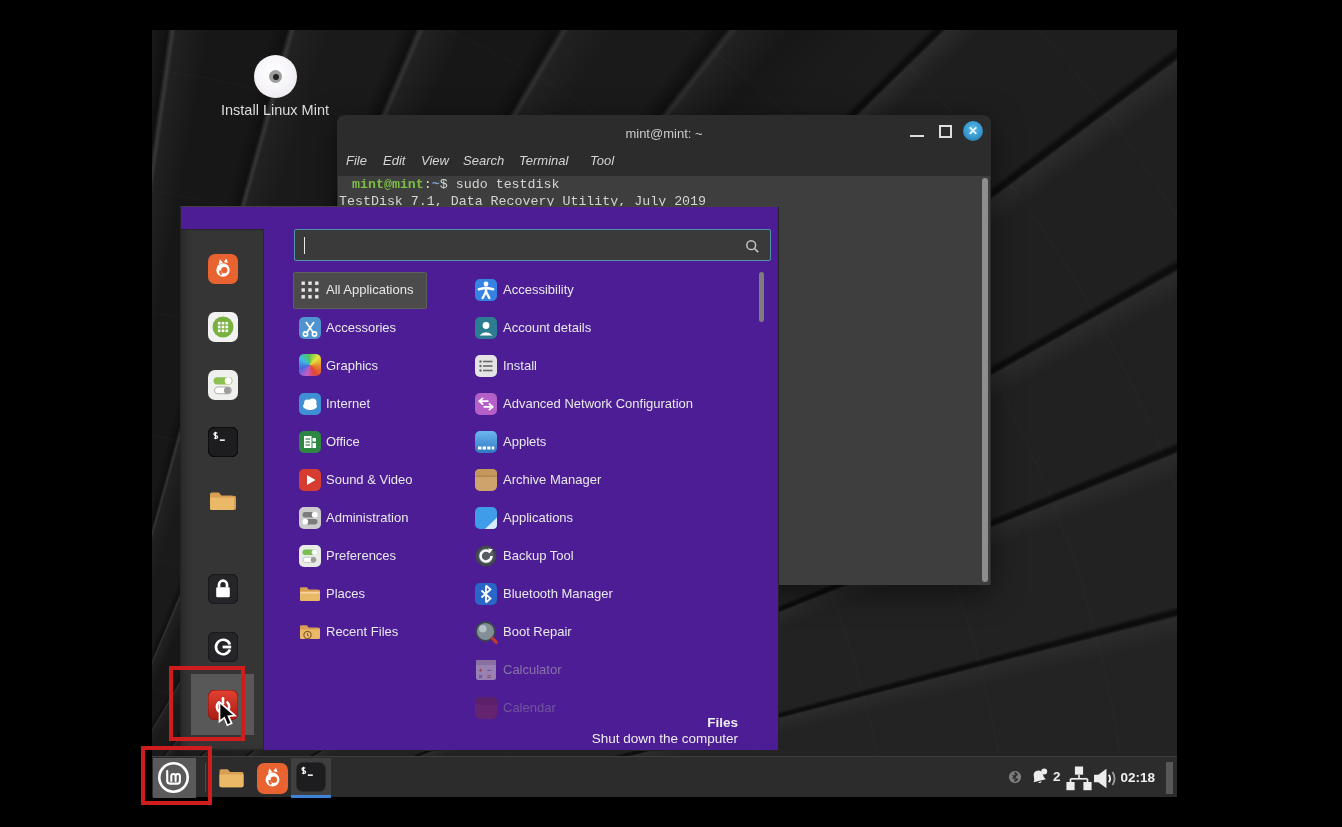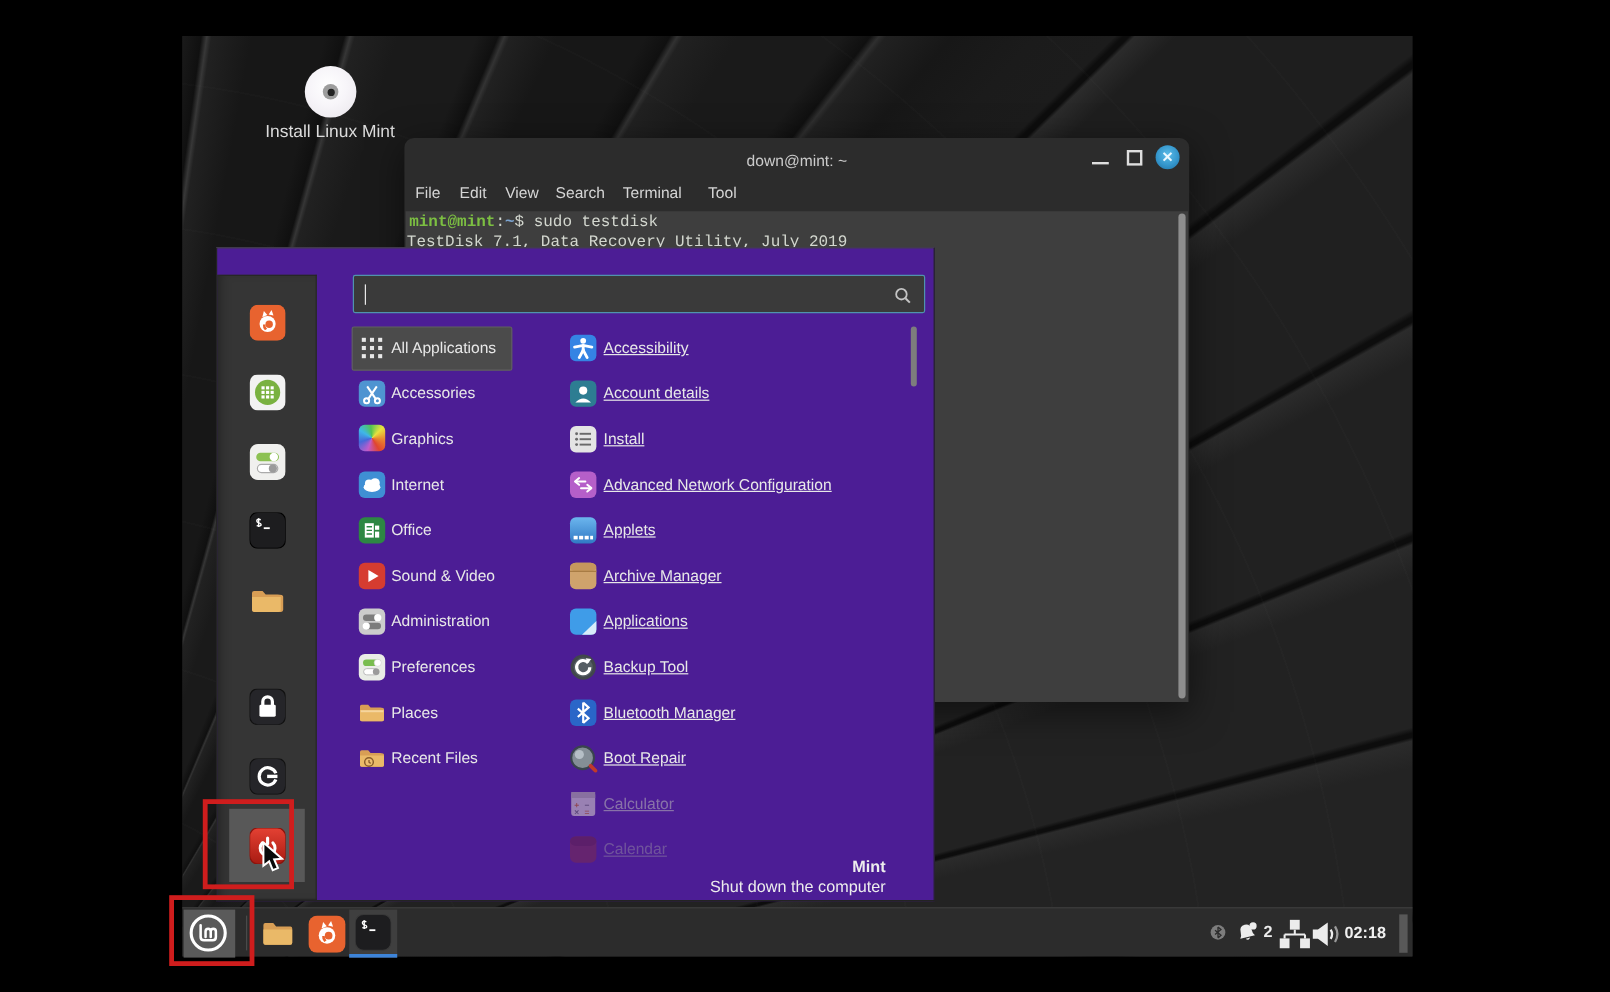--- a/index.html
+++ b/index.html
@@ -89,25 +89,25 @@
   #term { position:absolute; left:337px; top:115px; width:654px; height:470px;
     background:#2c2c2c; border-radius:8px 8px 0 0; box-shadow:0 8px 30px rgba(0,0,0,.5); }
   #term .title { position:absolute; left:0; top:0; width:100%; height:31px; text-align:center;
     color:#cbcbcb; font-size:13px; line-height:37px; }
   .btn-min { position:absolute; left:573px; top:20px; width:14px; height:2px; background:#dedede; }
   .btn-max { position:absolute; left:602px; top:10px; width:13px; height:13px; border:2px solid #dedede; }
   .btn-close { position:absolute; left:626px; top:6px; width:20px; height:20px; border-radius:50%;
     background:radial-gradient(circle at 50% 40%, #5cbce8 0%, #3597cd 55%, #1e71a5 100%); }
   .btn-close:after { content:"✕"; position:absolute; left:0; top:0; width:20px; height:20px;
     color:#eaf8ff; font-size:12px; font-weight:bold; line-height:20px; text-align:center; }
-  #term .menubar { position:absolute; left:0; top:31px; width:100%; height:30px; color:#d5d5d5; font-size:13px; }
+  #term .menubar { position:absolute; left:0; top:31px; width:100%; height:30px; color:#d5d5d5; font-size:13px;font-style:italic; }
   #term .menubar span { position:absolute; top:7px; }
   #term .content { position:absolute; left:1px; top:61px; width:652px; height:409px; background:#3e3e3e;
     font-family:"Liberation Mono", monospace; font-size:13.3px; line-height:17px; color:#d3d7cf; }
-  #term .content .l1 { position:absolute; left:3px; top:0px; white-space:pre; }
+  #term .content .l1 { position:absolute; left:14px; top:0px; white-space:pre; }
   #term .content .l2 { position:absolute; left:1px; top:17px; white-space:pre; }
   .green { color:#7cbf42; font-weight:bold; }
   .blue { color:#7ba3d0; font-weight:bold; }
   #term .scroll { position:absolute; left:645px; top:63px; width:6px; height:404px; background:#8e8e8e; border-radius:3px; }
 
   
   #menu { position:absolute; left:180px; top:206px; width:599px; height:545px;
     background:#4c1d95; border:1px solid #232323; border-top:1px solid #414141; }
   #menu .sidebar { position:absolute; left:0px; top:22px; width:83px; height:521px;
     background:#353535; border:1px solid #272727; border-left:none;
@@ -116,21 +116,21 @@
   #menu .search { position:absolute; left:113px; top:22px; width:477px; height:32px;
     background:#3a3a3a; border:1px solid #4f93ad; border-radius:2px; }
   #menu .search .caret { position:absolute; left:9px; top:7px; width:1px; height:17px; background:#e8e8e8; }
   #menu .search .mag { position:absolute; right:9px; top:7px; width:18px; height:18px; }
   #menu .allsel { position:absolute; left:112px; top:65px; width:134px; height:37px;
     background:#4b4b4b; border:1px solid #606060; border-radius:2px; }
   .mrow { position:absolute; left:117px; height:38px; color:#e8e8e8; font-size:13px; }
   .arow { position:absolute; left:293px; height:38px; color:#e8e8e8; font-size:13px; }
   .mrow .ic, .arow .ic { position:absolute; left:0; top:7px; width:24px; height:24px; }
   .mrow .tx { position:absolute; left:28px; top:11px; white-space:nowrap; }
-  .arow .tx { position:absolute; left:29px; top:11px; white-space:nowrap;text-decoration:underline; }
+  .arow .tx { position:absolute; left:29px; top:11px; white-space:nowrap; }
   #menu .scrollthumb { position:absolute; left:578px; top:65px; width:5px; height:50px; background:#7d7d7d; border-radius:2.5px; }
   #menu .quit { position:absolute; right:40px; top:508px; text-align:right; color:#ededed; font-size:13.5px; }
   #menu .quit .q1 { font-weight:bold; margin-bottom:1px; }
   #pwrhover { position:absolute; left:10px; top:467px; width:63px; height:61px; background:#585858; }
 
   
   #taskbar { position:absolute; left:152px; top:756px; width:1025px; height:41px;
     background:#2c2c2c; border-top:1px solid #3e3e3e; }
   #mintbtn { position:absolute; left:1px; top:1px; width:43px; height:40px; background:#5a5a5a; }
   #taskbar .sep { position:absolute; left:53px; top:6px; width:1px; height:29px; background:#4a4a4a; }
@@ -154,21 +154,21 @@
 <body>
 <div id="desktop"></div>
 
 <div id="cd">
     <div class="ring"></div>
     <div class="hole"></div>
   </div>
 <div id="cdlabel">Install Linux Mint</div>
 
 <div id="term">
-  <div class="title">down@mint: ~</div>
+  <div class="title">mint@mint: ~</div>
   <div class="btn-min"></div>
   <div class="btn-max"></div>
   <div class="btn-close"></div>
   <div class="menubar">
     <span style="left:9px">File</span>
     <span style="left:46px">Edit</span>
     <span style="left:84px">View</span>
     <span style="left:126px">Search</span>
     <span style="left:182px">Terminal</span>
     <span style="left:253px">Tool</span>
@@ -476,21 +476,21 @@
     </div>
   <div class="arow dim40" style="top:482px">
       <svg class="ic" viewBox="0 0 24 24">
       <rect x="1" y="1" width="22" height="22" rx="5" fill="#8c2f38"></rect>
       <rect x="1" y="1" width="22" height="8" rx="5" fill="#75232c"></rect>
     </svg>
       <span class="tx" style="color:#a5a5a5">Calendar</span>
     </div>
   <div class="scrollthumb"></div>
   <div class="quit">
-      <div class="q1">Mint</div>
+      <div class="q1">Files</div>
       <div class="q2">Shut down the computer</div>
     </div>
 </div>
 
 <div id="taskbar">
   <div id="mintbtn"></div>
   <div class="sep"></div>
   <div id="tb-term">
       <div class="ul"></div>
     <svg style="position:absolute;left:5px;top:4px;width:30px;height:30px" viewBox="0 0 30 30">

